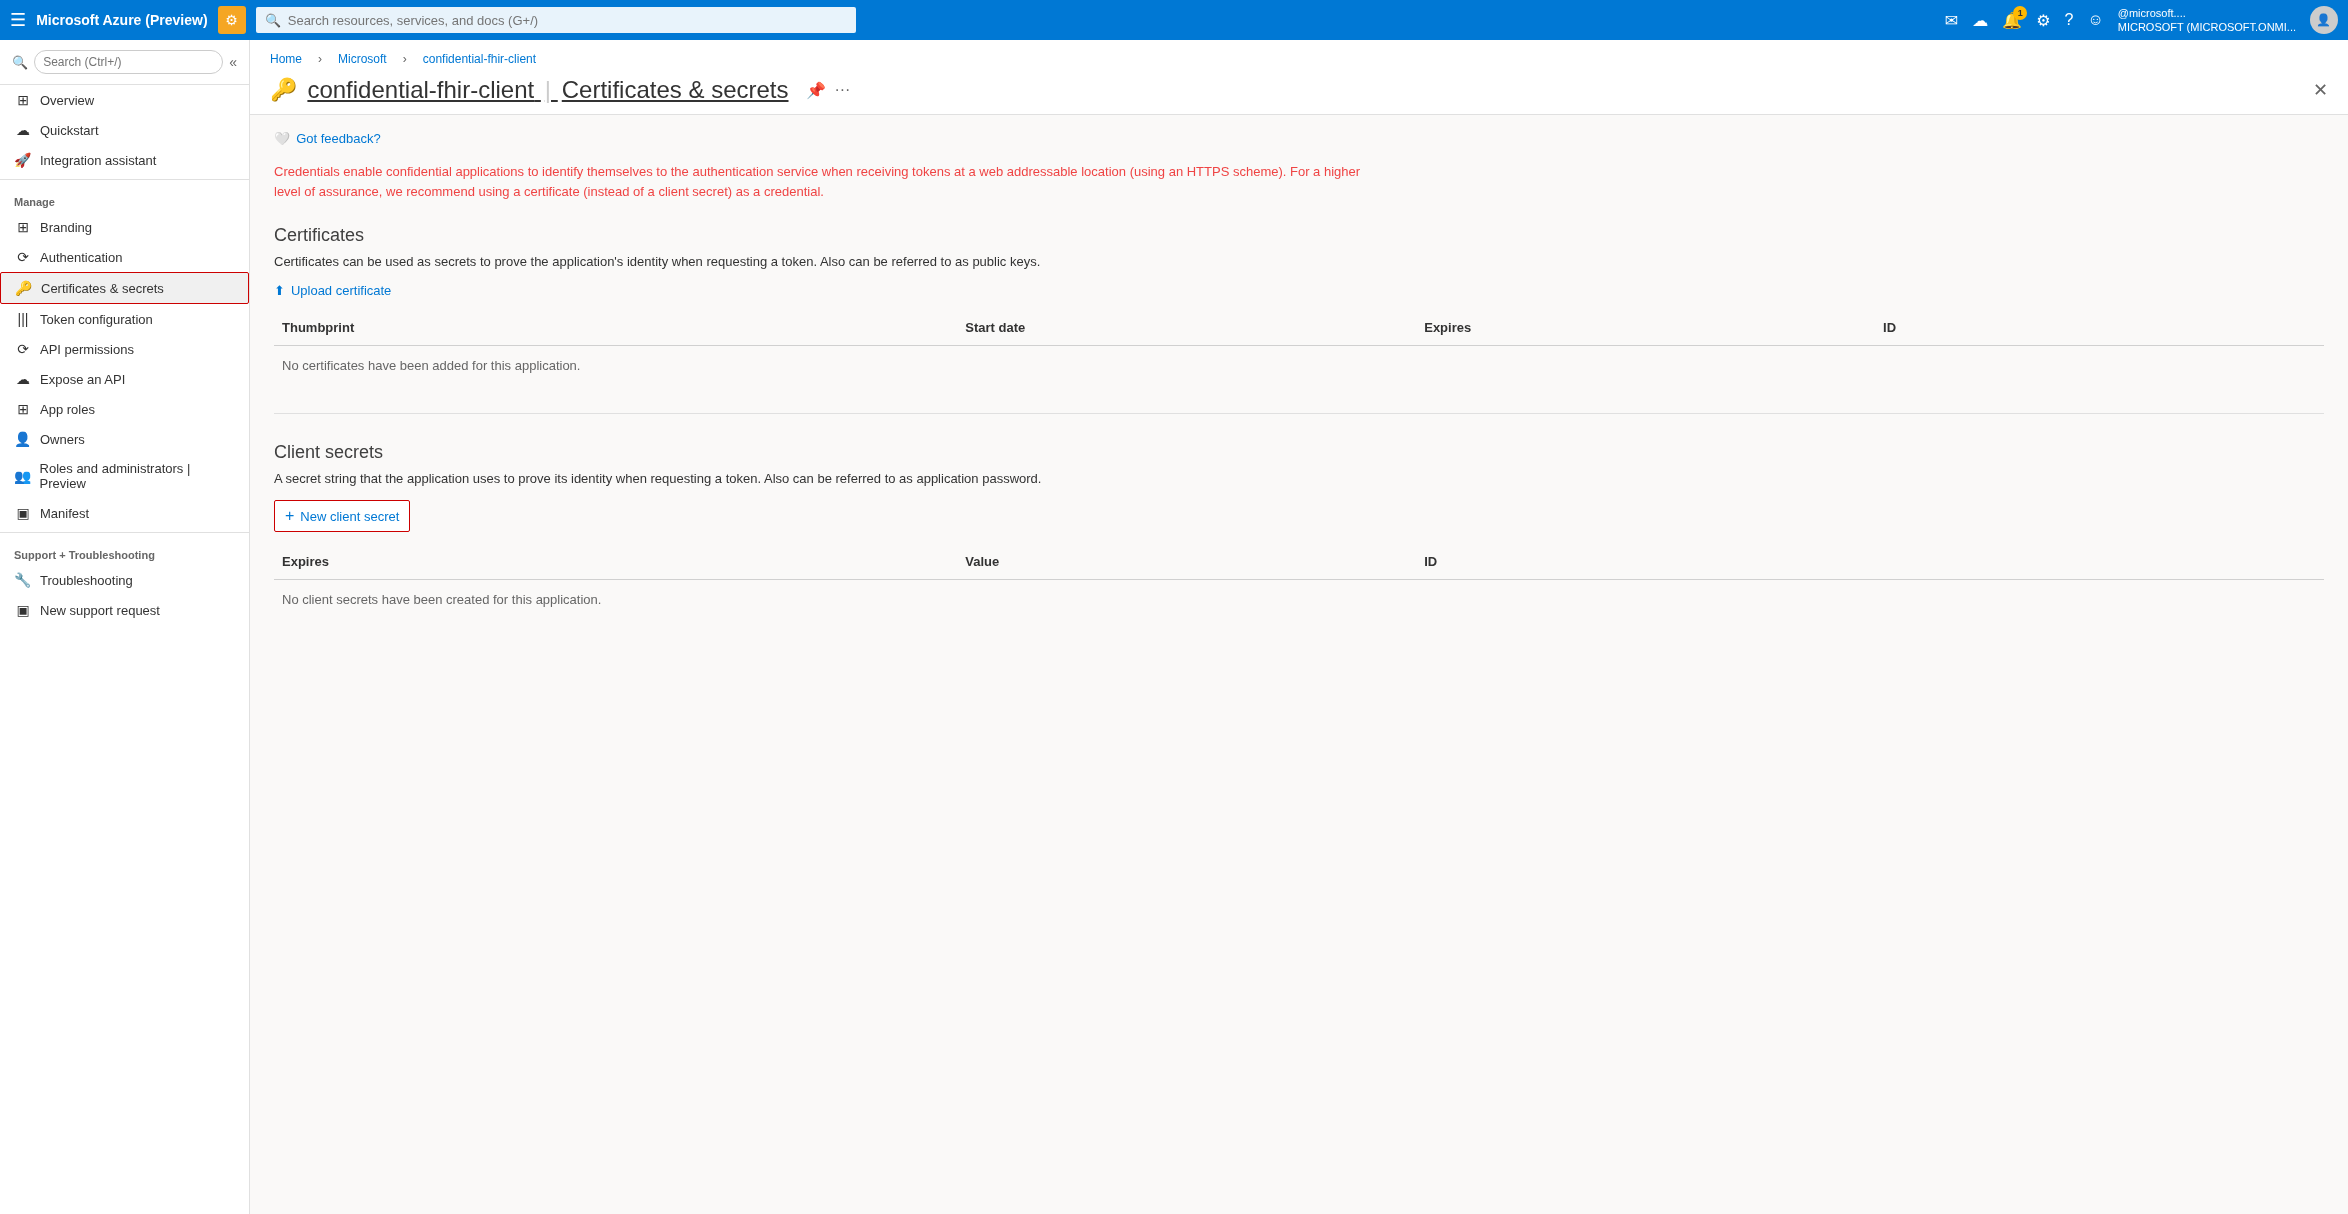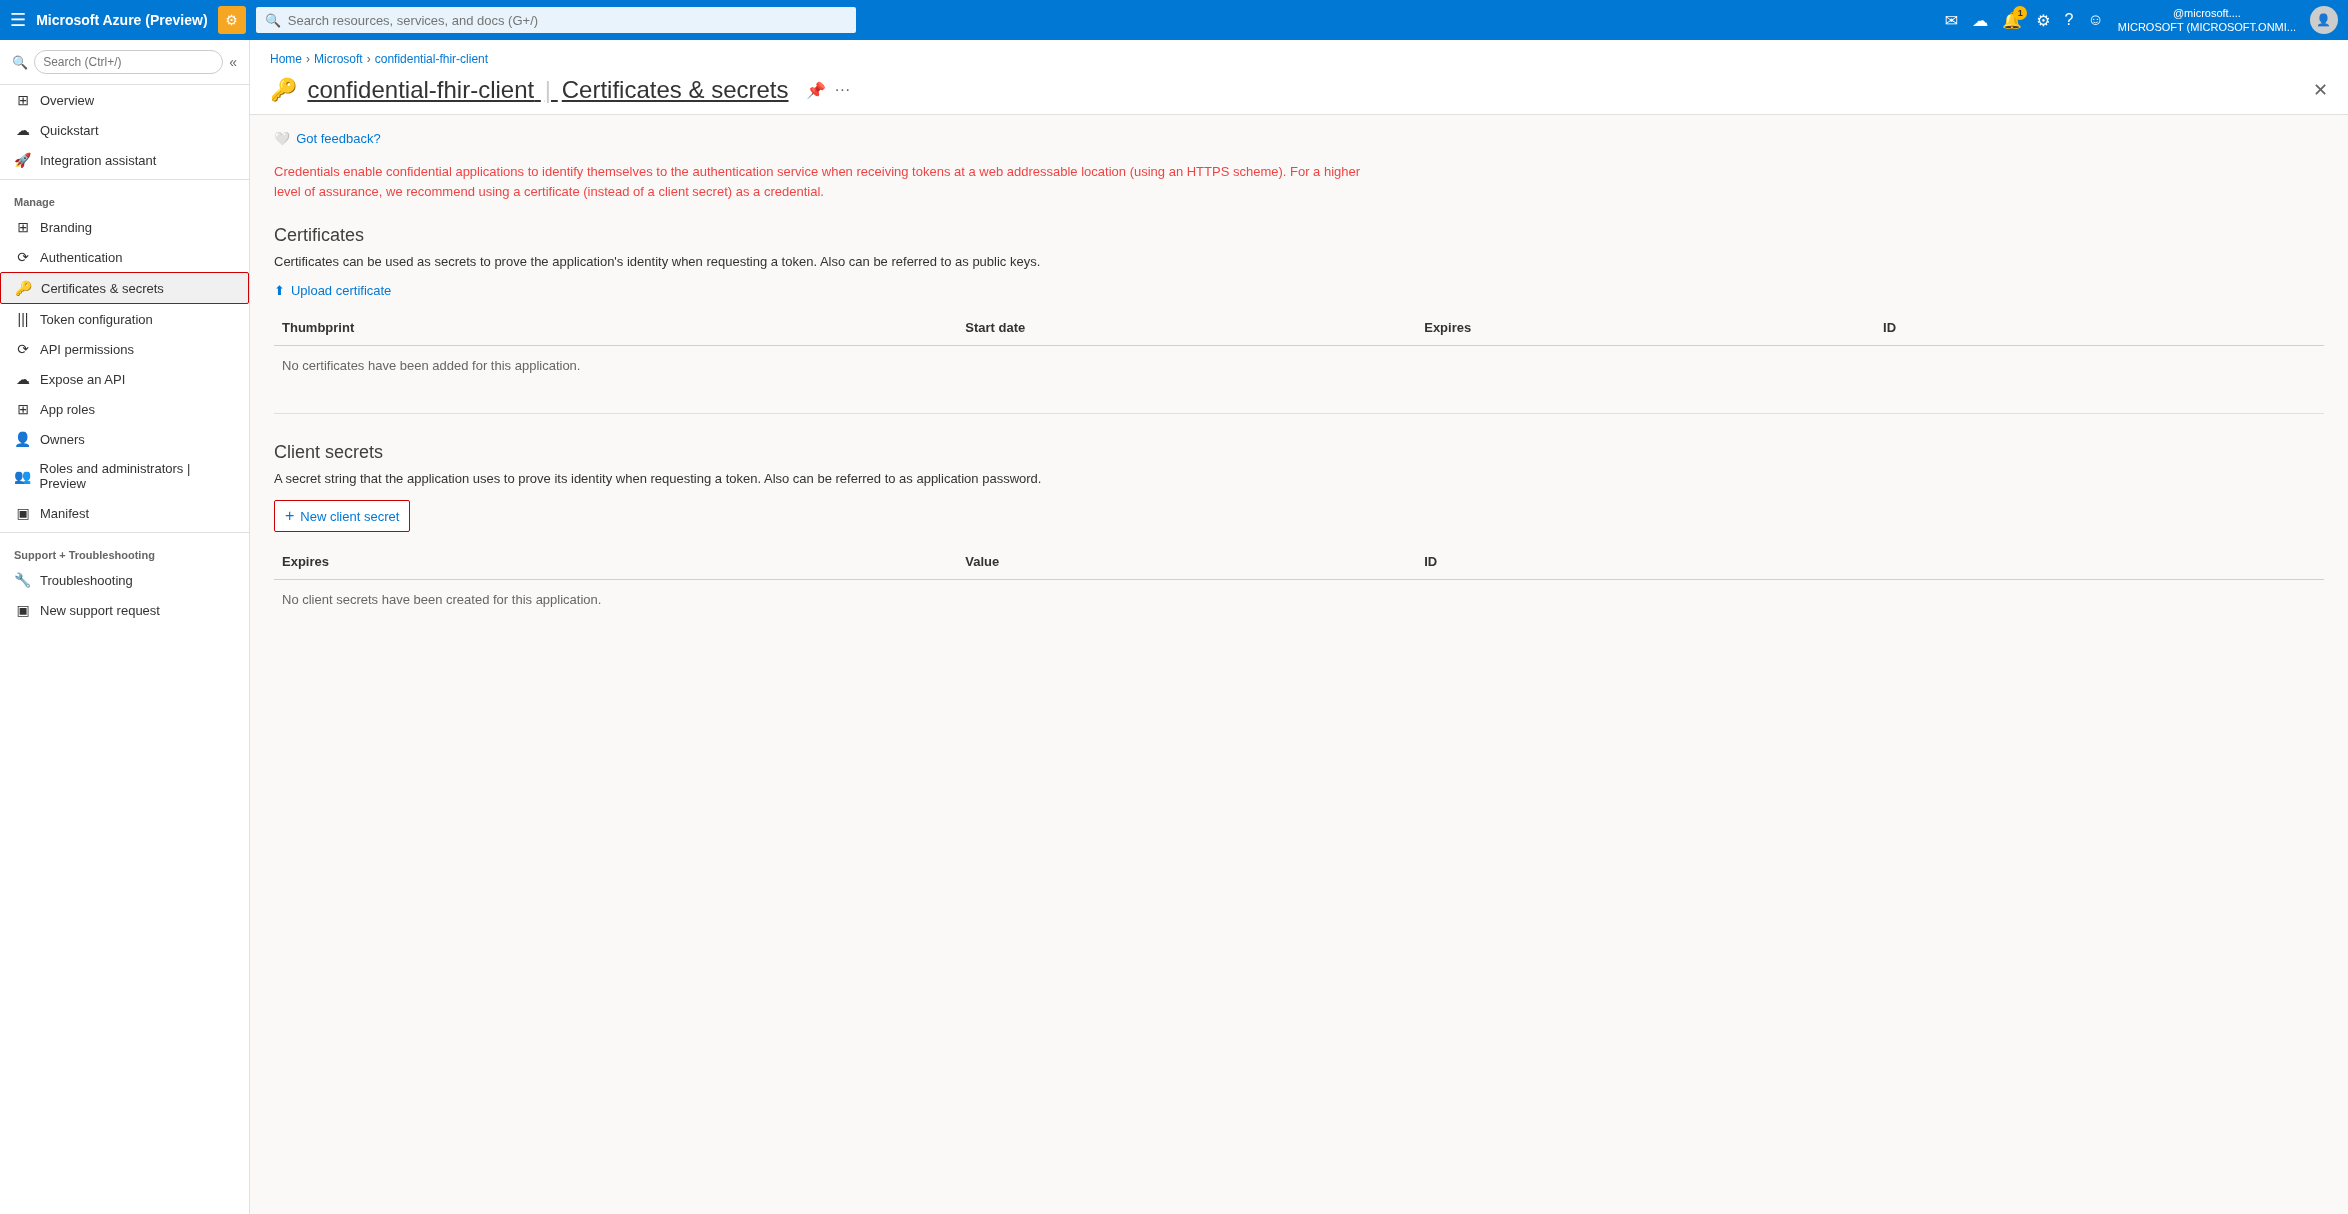--- a/index.html
+++ b/index.html
@@ -24,21 +24,21 @@
     .topbar-search input {
       border: none; background: transparent; outline: none; font-size: 13px; width: 100%;
     }
     .topbar-right { margin-left: auto; display: flex; align-items: center; gap: 14px; }
     .topbar-right-icon { color: white; font-size: 16px; cursor: pointer; position: relative; }
     .topbar-badge {
       position: absolute; top: -5px; right: -5px; background: #ffb900;
       border-radius: 50%; width: 14px; height: 14px; font-size: 9px;
       display: flex; align-items: center; justify-content: center; color: #333; font-weight: bold;
     }
-    .topbar-user { font-size: 11px; text-align: center; line-height: 1.3; }
+    .topbar-user { font-size: 11px; text-align: left; line-height: 1.3; }
     .topbar-avatar {
       width: 28px; height: 28px; border-radius: 50%; background: #ccc;
       display: flex; align-items: center; justify-content: center; font-size: 12px;
     }
 
     
     .main-layout { display: flex; height: calc(100vh - 40px); }
 
     
     .sidebar {
@@ -70,21 +70,21 @@
     .sidebar-divider { border: none; border-top: 1px solid #e0e0e0; margin: 4px 0; }
 
     
     .content { flex: 1; overflow-y: auto; background: #faf9f8; }
 
     
     .page-header {
       background: white; border-bottom: 1px solid #e0e0e0;
       padding: 12px 20px 0;
     }
-    .breadcrumb { display: flex; gap: 4px; font-size: 12px; color: #0078d4; margin-bottom: 10px; }
+    .breadcrumb { display: flex; gap: 16px; font-size: 12px; color: #0078d4; margin-bottom: 10px; }
     .breadcrumb span { color: #666; }
     .breadcrumb a { color: #0078d4; text-decoration: none; cursor: pointer; }
 
     .page-title-row {
       display: flex; align-items: center; gap: 10px; padding-bottom: 10px;
     }
     .page-title-icon { font-size: 22px; color: #f5a623; }
     .page-title { font-size: 24px; font-weight: 300; text-decoration: underline; }
     .page-title-divider { color: #ccc; margin: 0 4px; }
     .page-title-actions { display: flex; gap: 8px; align-items: center; margin-left: 8px; }

